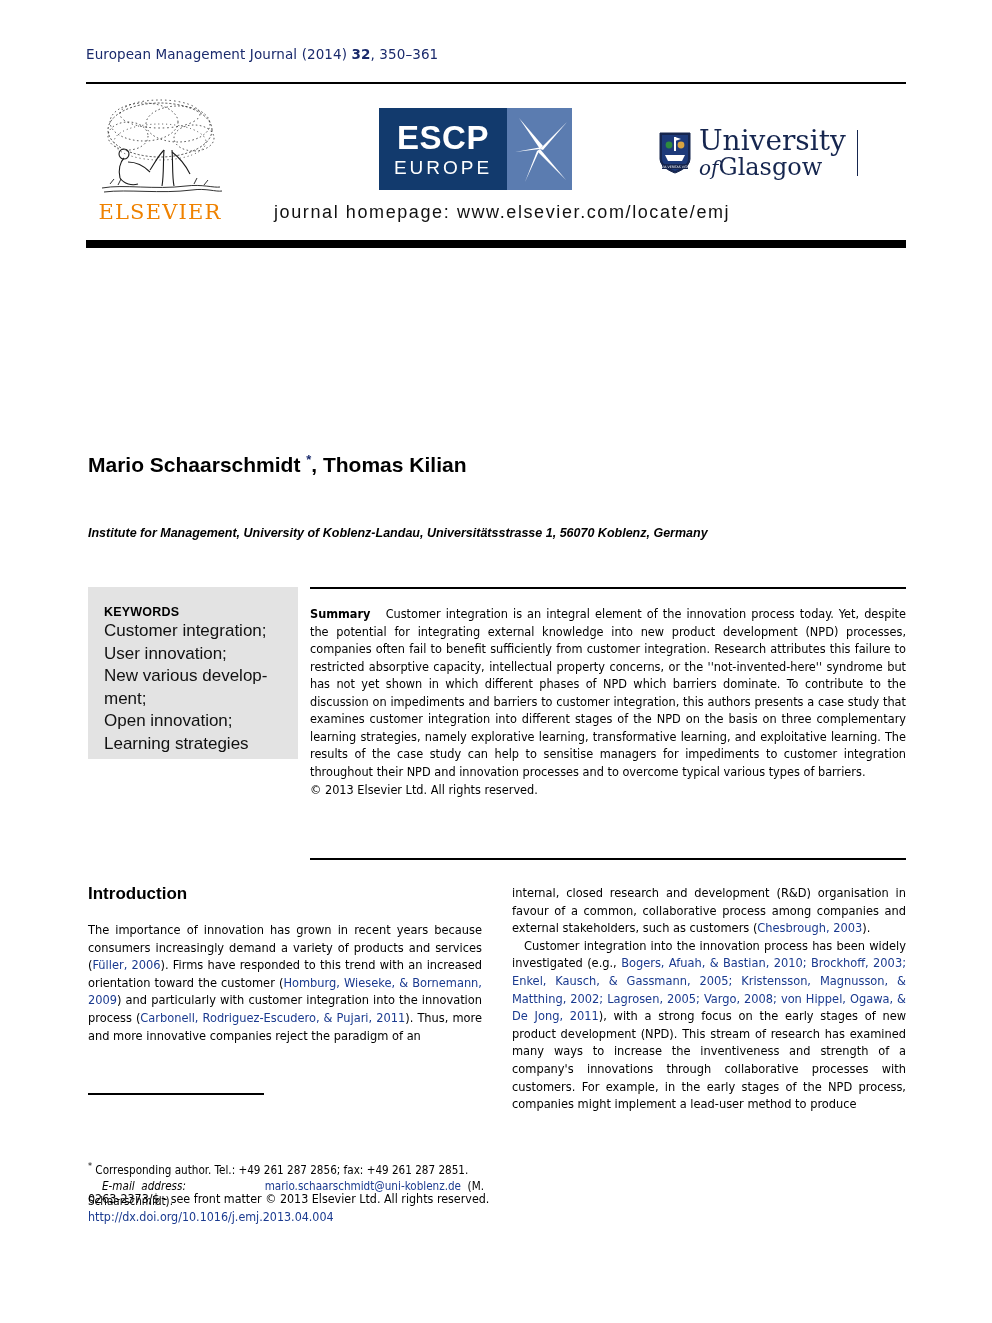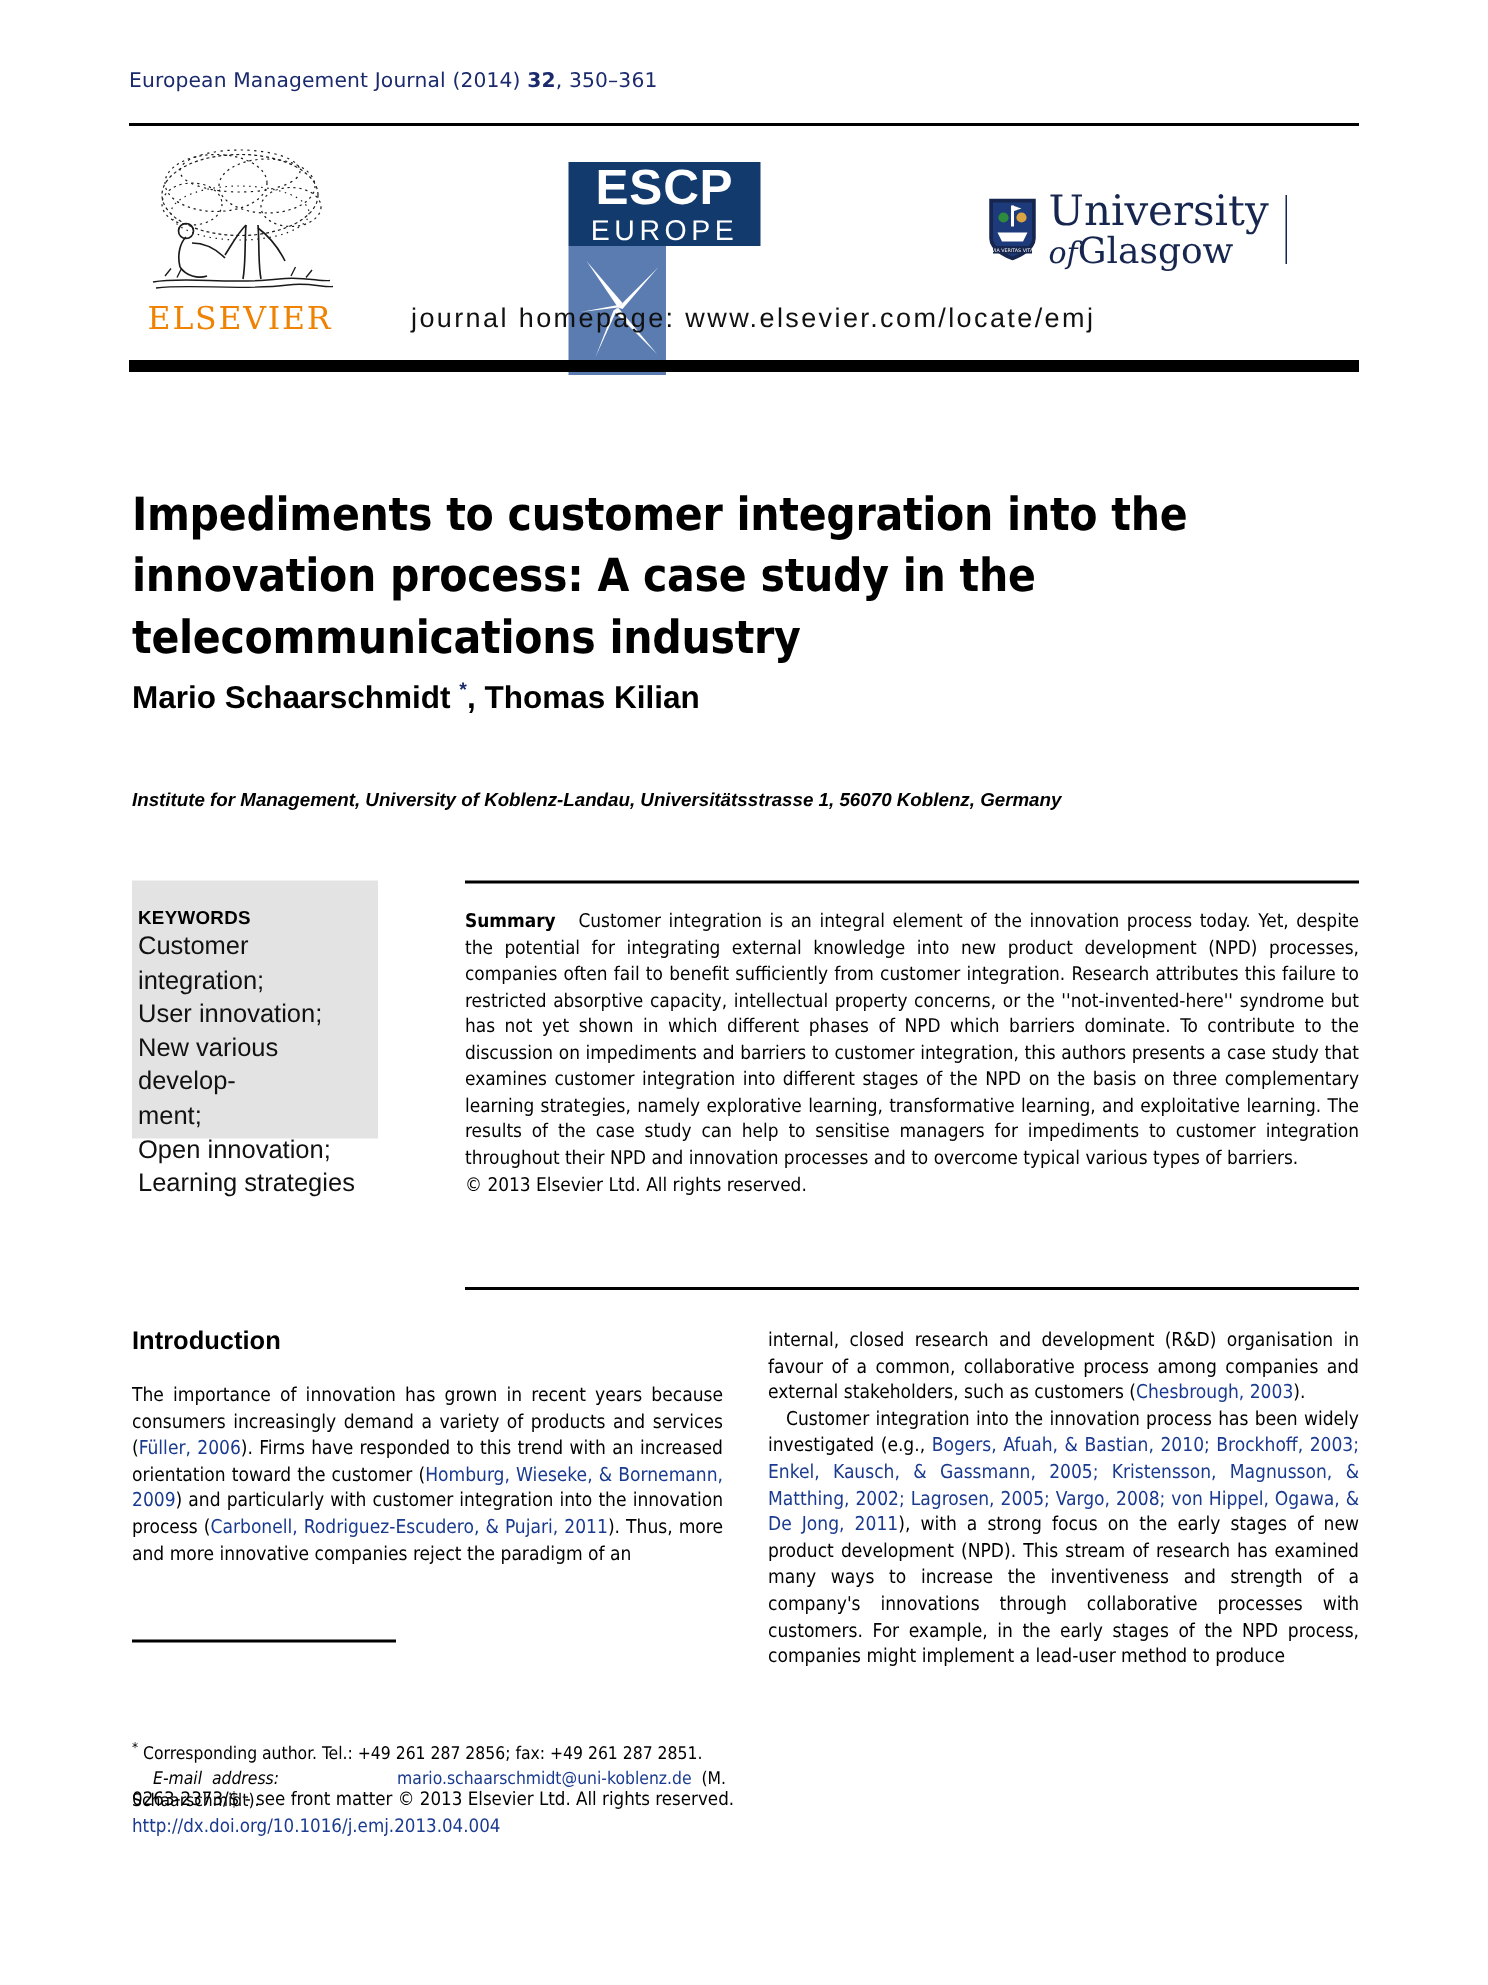--- a/index.html
+++ b/index.html
@@ -85,21 +85,20 @@
   }
 
   
   .escp-logo {
     position: absolute;
     left: 293px;
     top: 16px;
     width: 196px;
     height: 82px;
     display: flex;
-    flex-direction: column;
   }
   .escp-left {
     width: 128px;
     background: #123a6d;
     color: #fff;
     display: flex;
     flex-direction: column;
     align-items: center;
     justify-content: center;
     line-height: 1;
@@ -225,24 +224,24 @@
     top: 858px;
     width: 596px;
     height: 2px;
     background: #000;
   }
 
   .keywords-box {
     position: absolute;
     left: 88px;
     top: 587px;
-    width: 164px;
+    width: 210px;
     height: 172px;
     background: #e3e3e3;
-    padding: 18px 14px 0 4px;
+    padding: 18px 14px 0 16px;
     box-sizing: border-box;
   }
   .kw-title {
     font-family: "Liberation Sans", sans-serif;
     font-size: 12.5px;
     font-weight: bold;
     letter-spacing: 0.2px;
     margin-bottom: 1px;
   }
   .kw-list {
@@ -421,21 +420,20 @@
       <div class="glasgow-name">
         <div class="n1">University</div>
         <div class="n2"><em>of</em><span>Glasgow</span></div>
       </div>
       <div class="glasgow-div"></div>
     </div>
   </div>
 
   <div class="rule-thick" style="top:240px;"></div>
 
-  <h1 class="title">Impediments to customer integration into the innovation process: A case study in the telecommunications industry</h1>
 
   <div class="authors"><span>Mario Schaarschmidt </span><sup>*</sup><span>, Thomas Kilian</span></div>
 
   <div class="affiliation">Institute for Management, University of Koblenz-Landau, Universitätsstrasse 1, 56070 Koblenz, Germany</div>
 
   <div class="abs-rule-top"></div>
   <div class="abs-rule-bottom"></div>
 
   <div class="keywords-box">
     <div class="kw-title">KEYWORDS</div>

